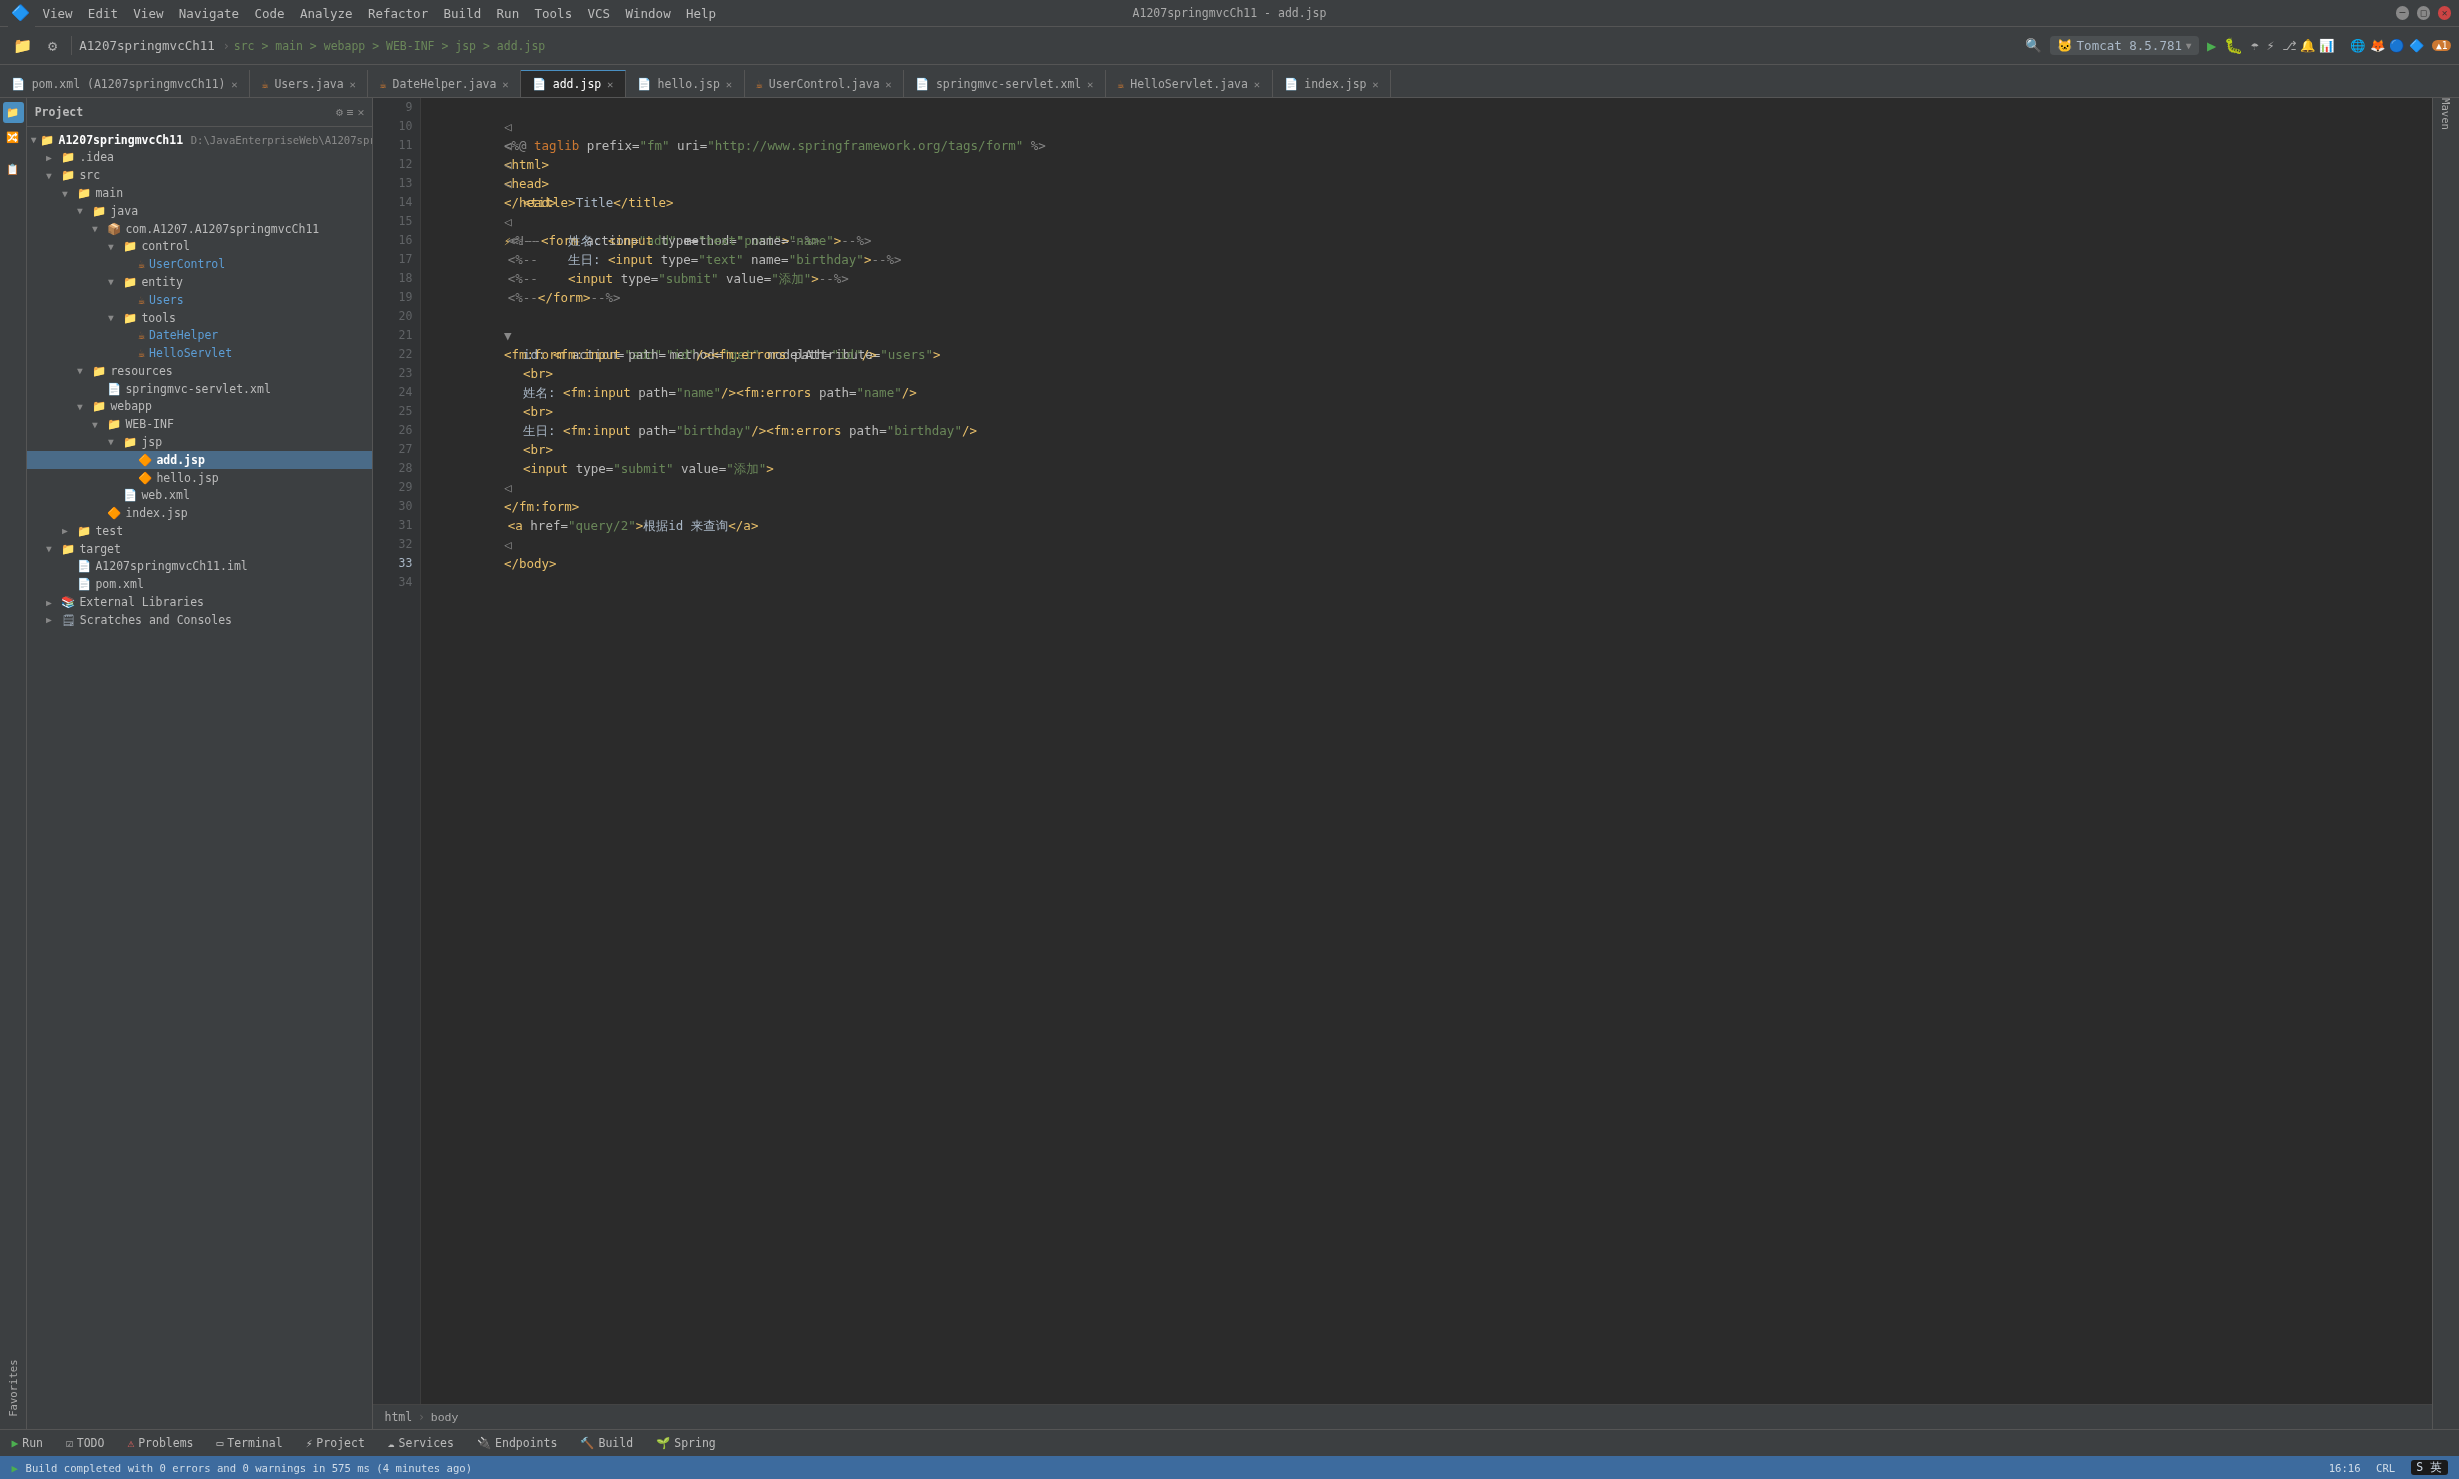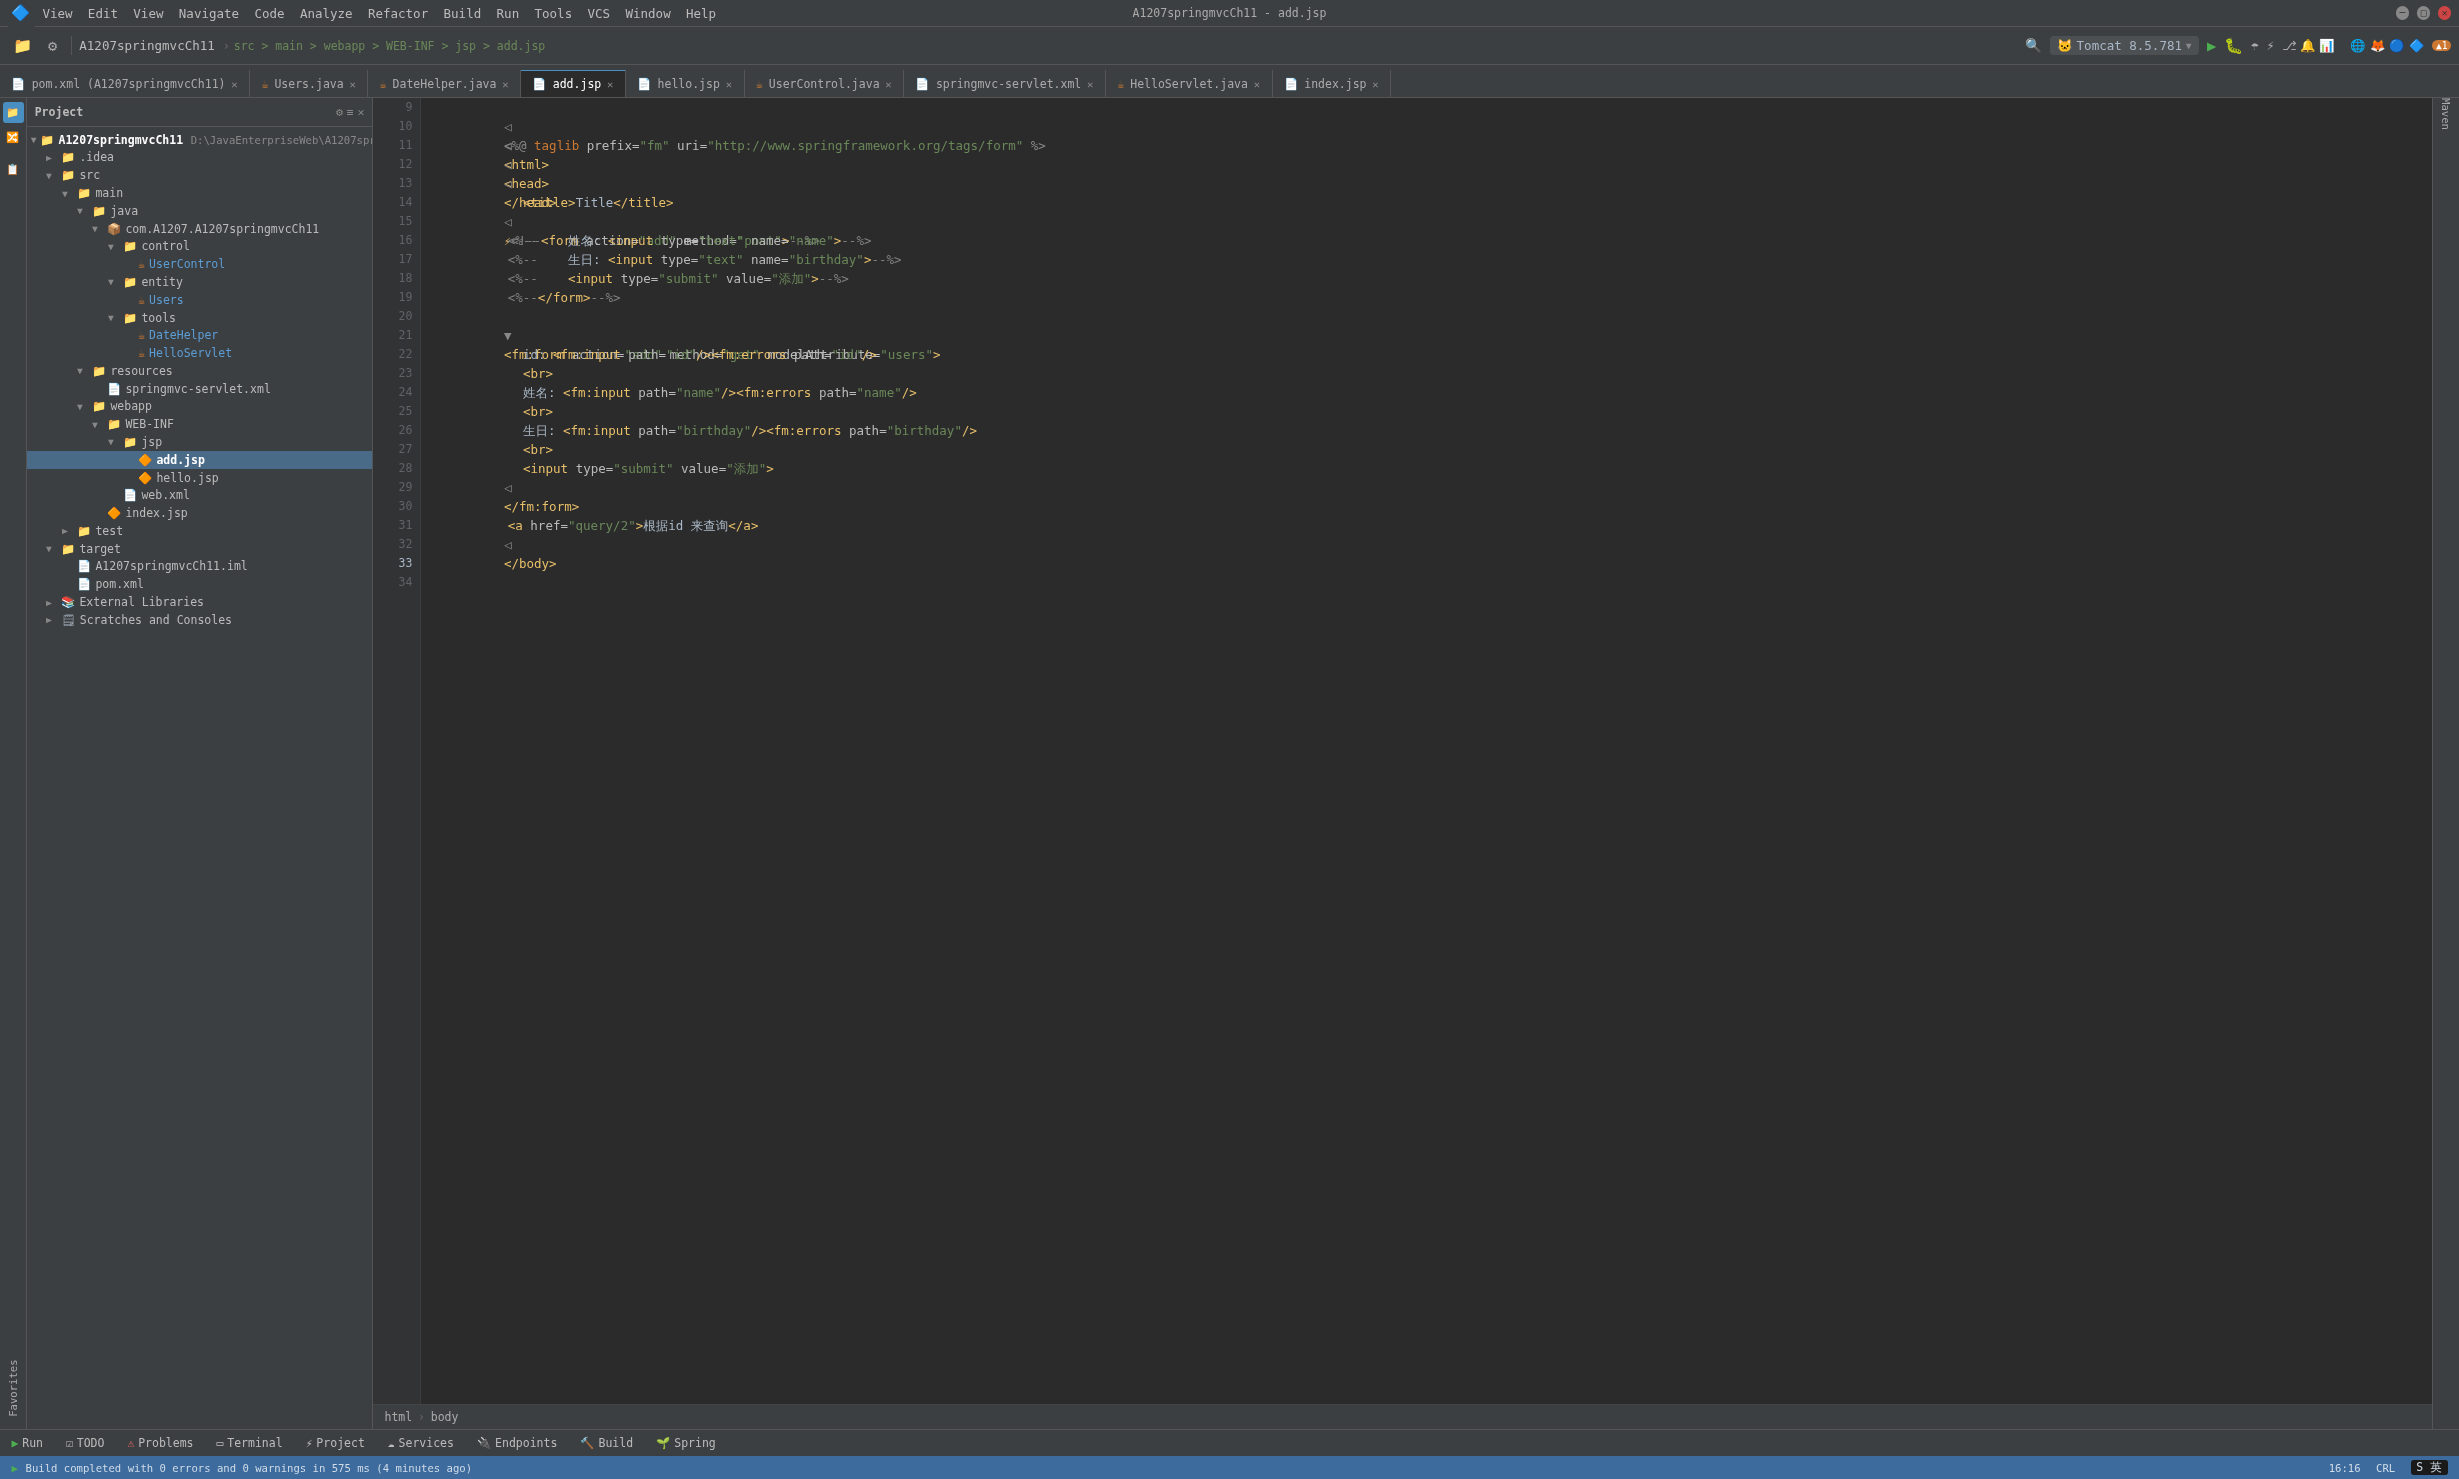--- a/index.html
+++ b/index.html
@@ -755,21 +755,21 @@
         </div>
 
 
         <div class="code-line">&nbsp;</div>
       </div>
     </div>
 
     <div id="editor-breadcrumb">
       <span style="cursor:pointer;">html</span>
       <span class="breadcrumb-sep">›</span>
-      <span style="cursor:pointer;">body</span>
+      <span style="cursor:pointer;font-family:Liberation Mono, monospace;">body</span>
     </div>
   </div>
 
   <div id="right-sidebar">
     <div class="right-sidebar-btn">
       <span id="maven-label">Maven</span>
     </div>
   </div>
 </div>
 

